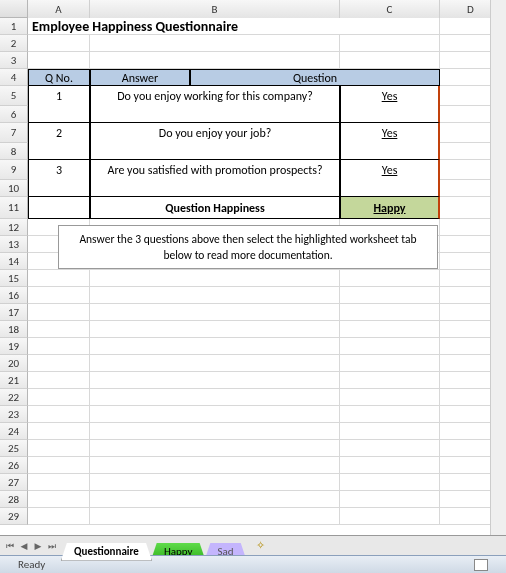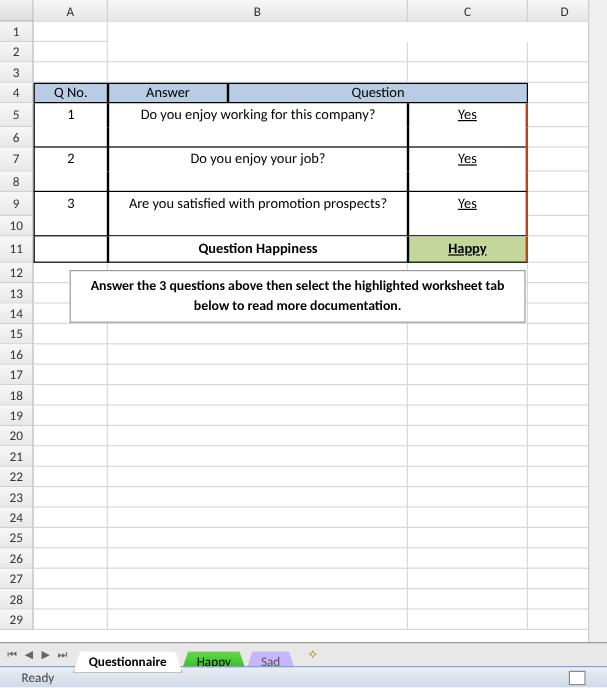--- a/index.html
+++ b/index.html
@@ -28,21 +28,21 @@
 .gridrow { display:flex; height:17px; }
 .cA { width: 62px; } .cB { width: 250px; } .cC { width: 100px; } .cD { width: 62px; }
 .title { font-weight: bold; font-size: 14px; padding-left: 4px; display:flex; align-items:center; }
 .th { background: #b8cce4; font-weight: normal; border: 1px solid #000 !important; display:flex; align-items:center; justify-content:center; font-size:12px; }
 .td { border-left: 1px solid #000; border-right: 1px solid #000; display:flex; align-items:center; justify-content:center; }
 .td-br { border-right: 2px solid #c2410c; text-decoration: underline; }
 .td-bl { border-left: 1px solid #000; }
 .td-bb { border-bottom: 1px solid #000; }
 .overall { font-weight: bold; background: #fff; }
 .happy { background: #c4d79b; font-weight: bold; }
-.instr-box { position:absolute; border:1px solid #999; background:#fff; font-size:11.5px; text-align:center; display:flex; align-items:center; justify-content:center; padding:4px 8px; font-weight:bold; line-height:1.4; }
+.instr-box { position:absolute; border:1px solid #999; background:#fff; font-size:11.5px; text-align:center; display:flex; align-items:center; justify-content:center; padding:4px 8px; font-weight:normal; line-height:1.4; }
 .vscroll { position:absolute; right:0; top:0; width:16px; height:535px; background:#efefef; border-left:1px solid #ccc; }
 .tabbar { position:absolute; left:0; bottom:18px; width:506px; height:20px; background:#e8e8e8; display:flex; align-items:center; border-top:1px solid #999; }
 .tabnav { display:flex; gap:0; padding:0 3px; }
 .tabnav-btn { width:14px; height:14px; display:flex; align-items:center; justify-content:center; font-size:9px; color:#666; cursor:pointer; }
 .tab { height:18px; padding:0 12px; font-size:11px; display:flex; align-items:center; border:1px solid #888; border-top:none; margin-left:-1px; position:relative; cursor:pointer; clip-path: polygon(6px 0, calc(100% - 6px) 0, 100% 100%, 0 100%); margin-top: 12px; }
 .tab.active { background:#fff; font-weight:bold; z-index:2; }
 .tab.inactive { background:#c4b5fd; color:#555; }
 .tab.green { background: linear-gradient(#5fdb4a,#33b31f); color:#000; }
 .newtab { width:20px; height:15px; margin-left:4px; display:flex; align-items:center; justify-content:center; font-size:11px; color:#b28a00; cursor:pointer; }
 .statusbar { position:absolute; left:0; bottom:0; width:506px; height:18px; background:linear-gradient(#e8eef5,#cfd9e5); border-top:1px solid #8ba0bc; display:flex; align-items:center; padding:0 18px; font-size:11px; color:#444; justify-content:space-between; }
@@ -88,20 +88,21 @@
     <div class="rowhead">24</div>
     <div class="rowhead">25</div>
     <div class="rowhead">26</div>
     <div class="rowhead">27</div>
     <div class="rowhead">28</div>
     <div class="rowhead">29</div>
   </div>
 
   <div class="grid">
     <div class="gridrow">
+        <div class="cell cA title" style="width:412px;border-right:1px solid #d8d8d8">Employee Happiness Questionnaire</div>
         <div class="cell cD"></div>
       </div>
     <div class="gridrow">
         <div class="cell cA"></div>
         <div class="cell cB"></div>
         <div class="cell cC"></div>
         <div class="cell cD"></div>
       </div>
     <div class="gridrow">
         <div class="cell cA"></div>

